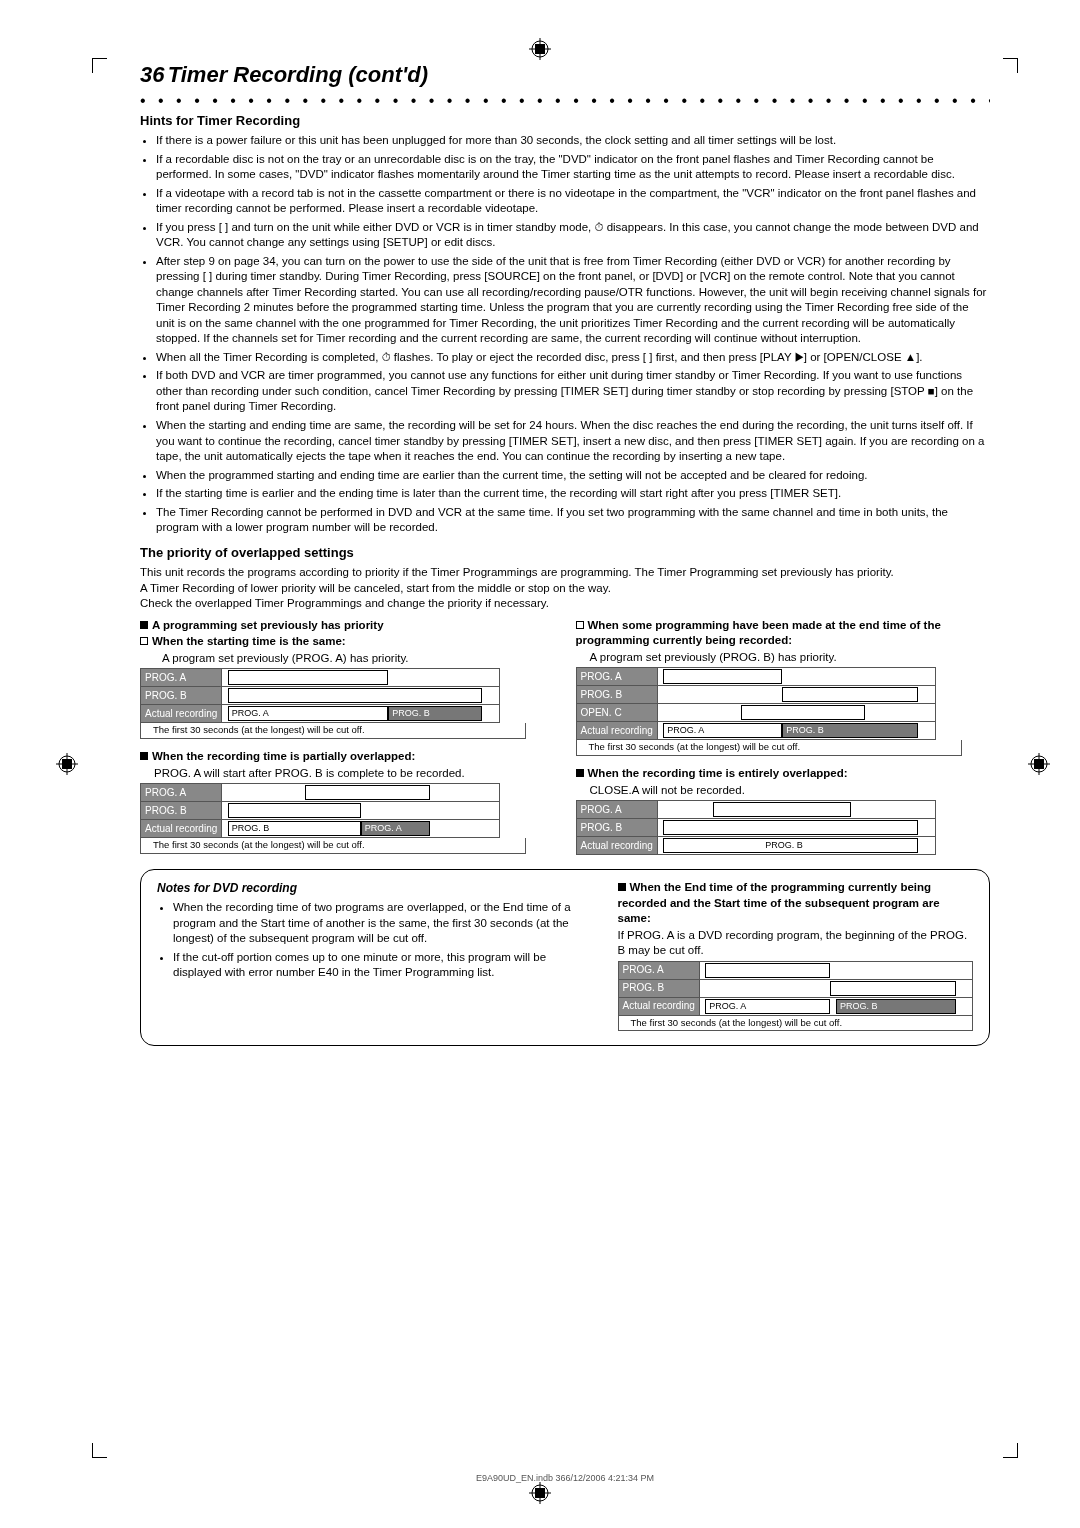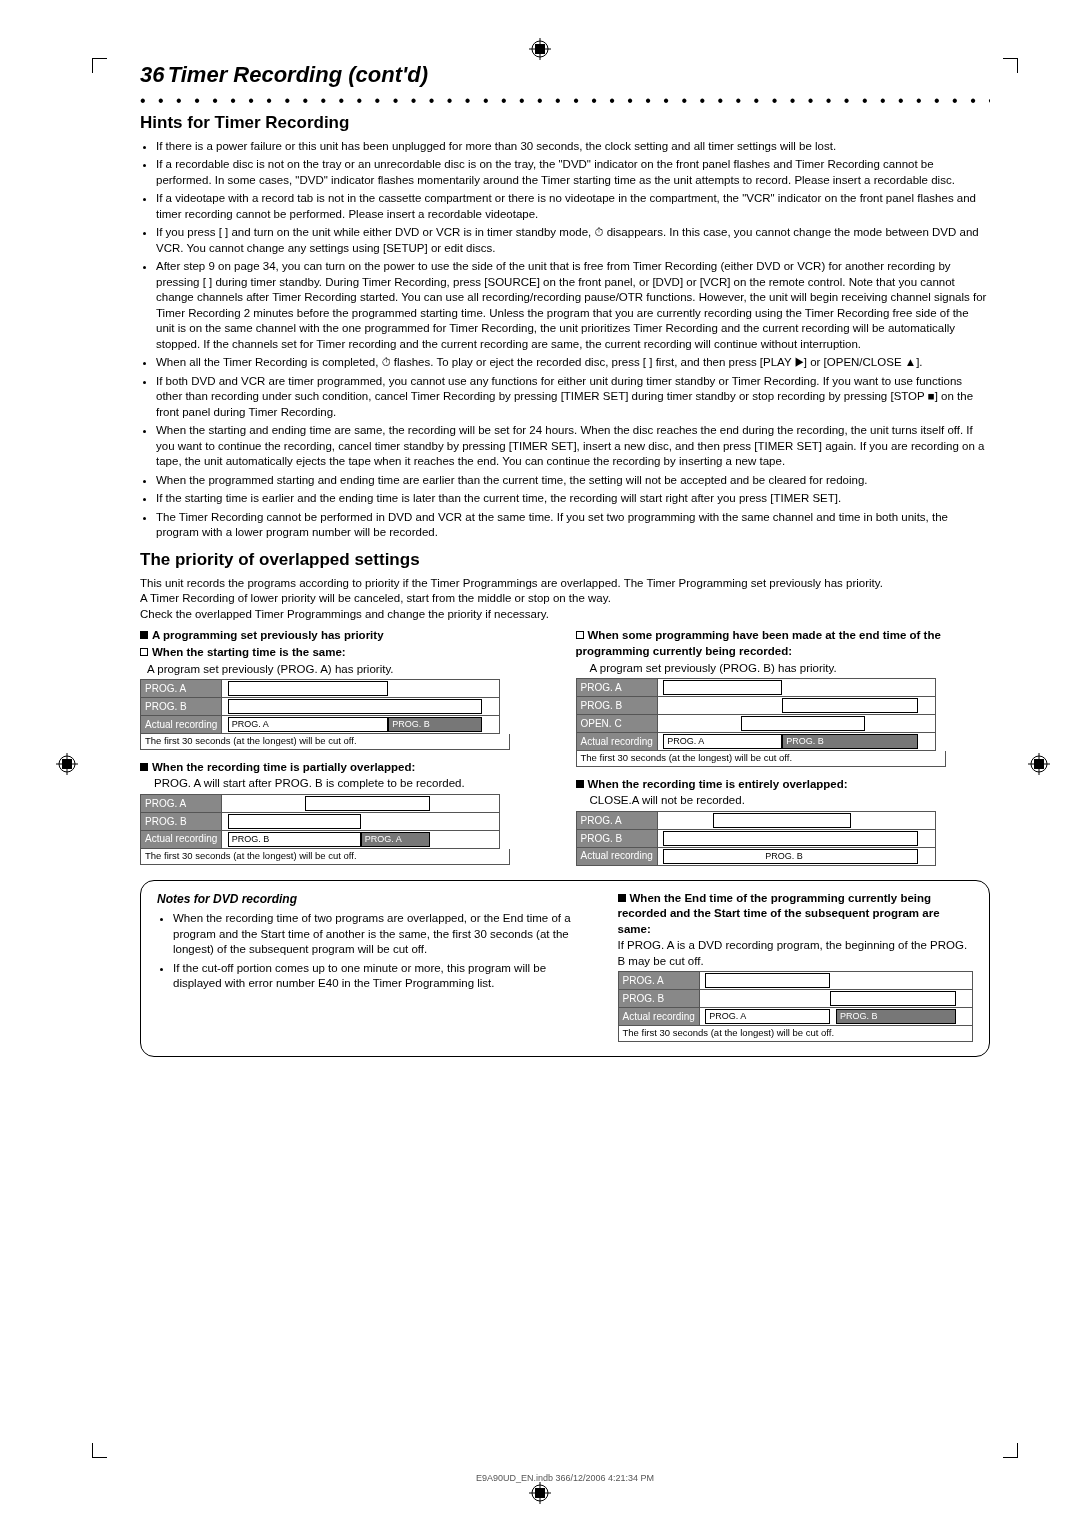--- a/index.html
+++ b/index.html
@@ -27,21 +27,21 @@
   }
   .dot-rule {
     letter-spacing: 4px;
     white-space: nowrap;
     overflow: hidden;
     font-size: 16px;
     margin-bottom: 6px;
     height: 16px;
   }
   h2.section {
-    font-size: 17px;
+    font-size: 13px;
     font-weight: bold;
     margin: 6px 0 4px 0;
   }
   ul.bullets {
     margin: 2px 0 8px 0;
     padding-left: 16px;
   }
   ul.bullets > li {
     margin-bottom: 3px;
   }
@@ -77,21 +77,21 @@
     white-space: nowrap;
   }
   .bar {
     position: absolute; top: 1px; bottom: 1px;
     border: 1px solid #000; background: #fff;
   }
   .bar.dark { background:#777; color:#fff; }
   .bar-lbl { font-size:9px; position:absolute; left:3px; top:0; white-space:nowrap;}
   .gantt-note {
     font-size: 9.5px; border:1px solid #555; border-top:none;
-    max-width:360px; padding:1px 4px;
+    max-width:360px; padding:1px 12px;
   }
   .boxed {
     border: 1.5px solid #000;
     border-radius: 14px;
     padding: 10px 16px 14px 16px;
     margin-top: 14px;
     display: flex; gap: 26px; justify-content: space-between;
   }
   .boxed .left { flex: 1 1 55%; }
   .boxed .right { flex: 1 1 45%; }
@@ -163,31 +163,31 @@
   <li>After step 9 on page 34, you can turn on the power to use the side of the unit that is free from Timer Recording (either DVD or VCR) for another recording by pressing [  ] during timer standby. During Timer Recording, press [SOURCE] on the front panel, or [DVD] or [VCR] on the remote control. Note that you cannot change channels after Timer Recording started. You can use all recording/recording pause/OTR functions. However, the unit will begin receiving channel signals for Timer Recording 2 minutes before the programmed starting time. Unless the program that you are currently recording using the Timer Recording free side of the unit is on the same channel with the one programmed for Timer Recording, the unit prioritizes Timer Recording and the current recording will be automatically stopped. If the channels set for Timer recording and the current recording are same, the current recording will continue without interruption.</li>
   <li>When all the Timer Recording is completed, ⏱ flashes. To play or eject the recorded disc, press [  ] first, and then press [PLAY ▶] or [OPEN/CLOSE ▲].</li>
   <li>If both DVD and VCR are timer programmed, you cannot use any functions for either unit during timer standby or Timer Recording. If you want to use functions other than recording under such condition, cancel Timer Recording by pressing [TIMER SET] during timer standby or stop recording by pressing [STOP ■] on the front panel during Timer Recording.</li>
   <li>When the starting and ending time are same, the recording will be set for 24 hours. When the disc reaches the end during the recording, the unit turns itself off. If you want to continue the recording, cancel timer standby by pressing [TIMER SET], insert a new disc, and then press [TIMER SET] again. If you are recording on a tape, the unit automatically ejects the tape when it reaches the end. You can continue the recording by inserting a new tape.</li>
   <li>When the programmed starting and ending time are earlier than the current time, the setting will not be accepted and be cleared for redoing.</li>
   <li>If the starting time is earlier and the ending time is later than the current time, the recording will start right after you press [TIMER SET].</li>
   <li>The Timer Recording cannot be performed in DVD and VCR at the same time. If you set two programming with the same channel and time in both units, the program with a lower program number will be recorded.</li>
 </ul>
 
 <h2 class="section">The priority of overlapped settings</h2>
-<div>This unit records the programs according to priority if the Timer Programmings are overlapped. The Timer Programming set previously has priority.</div>
+<div>This unit records the programs according to priority if the Timer Programmings are programming. The Timer Programming set previously has priority.</div>
 <div>A Timer Recording of lower priority will be canceled, start from the middle or stop on the way.</div>
 <div>Check the overlapped Timer Programmings and change the priority if necessary.</div>
 
 <div class="two-col">
 
   <div class="col">
 
     <div class="subhead"><span class="sq"></span><span>A programming set previously has priority</span></div>
     <div class="subhead"><span class="sq-open"></span><span>When the starting time is the same:</span></div>
-    <div style="margin-left:7px">A program set previously (PROG. A) has priority.</div>
+    <div style="margin-left:22px">A program set previously (PROG. A) has priority.</div>
     <table class="gantt">
       <tbody>
           <tr>
             <td>PROG. A</td>
             <td>
               <div class="bar" style="left:2%;right:40%"></div>
             </td>
           </tr>
       <tr>
             <td>PROG. B</td>

